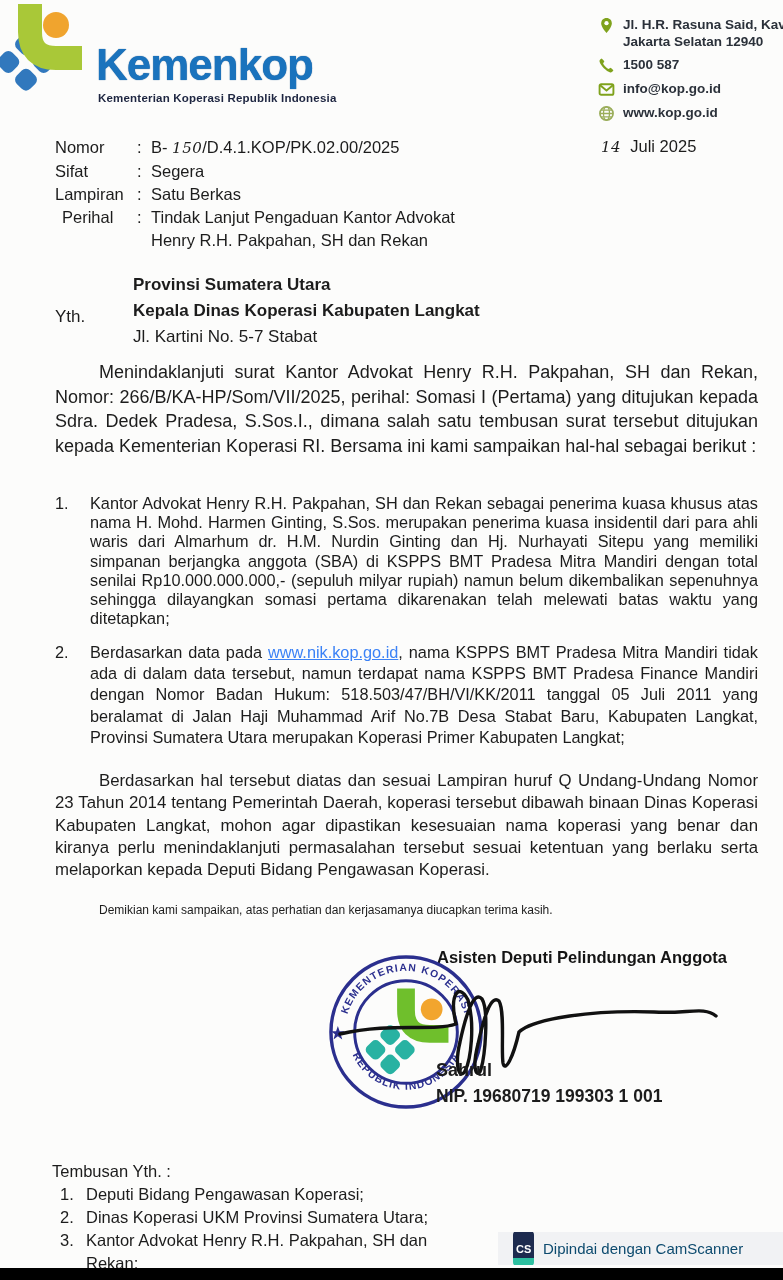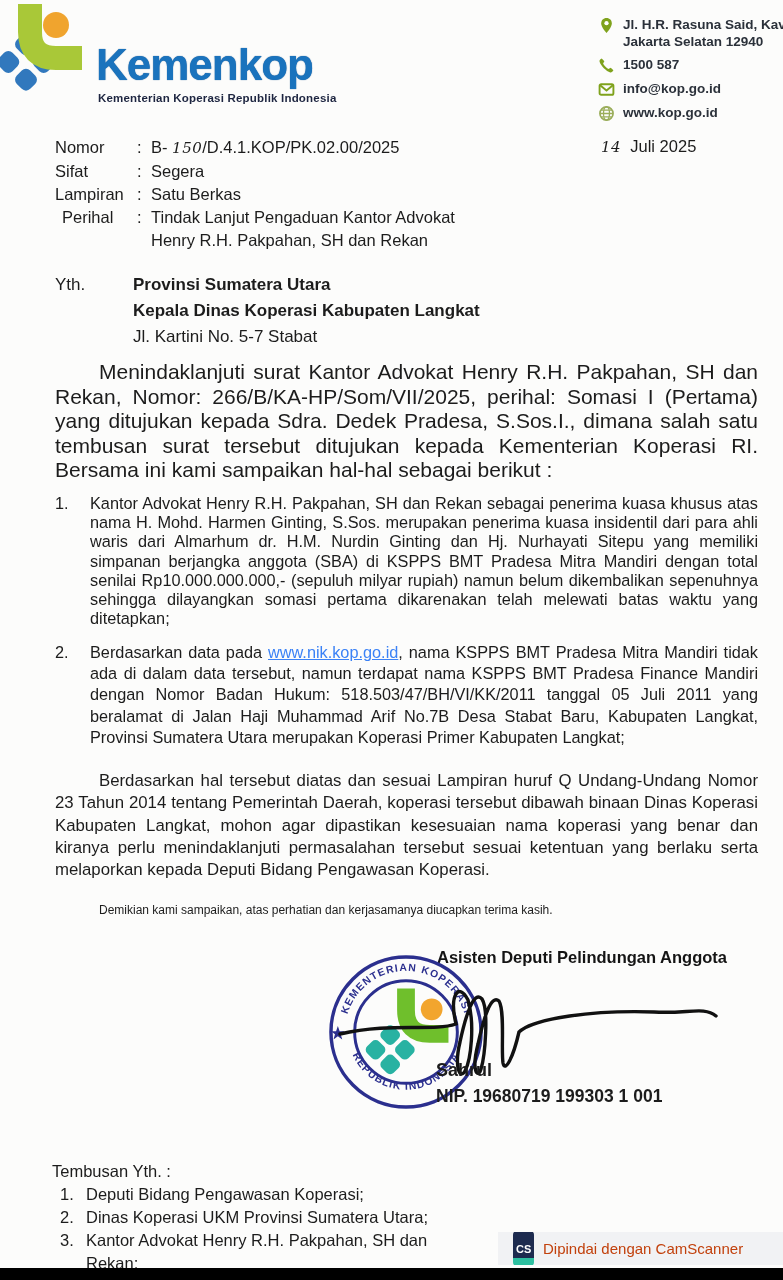--- a/index.html
+++ b/index.html
@@ -31,26 +31,26 @@
   .meta { position:absolute; left:55px; top:136px; width:540px; font-size:16.5px; }
   .m-row { display:flex; line-height:23px; }
   .m-label { width:82px; }
   .m-label.indent { padding-left:7px; }
   .m-colon { width:14px; }
   .hand { font-family:"DejaVu Serif", serif; font-style:italic; font-size:15px; letter-spacing:.5px; }
   .date-line { position:absolute; left:601px; top:137px; font-size:16.5px; }
 
   
   .recipient { position:absolute; left:55px; top:272px; display:flex; font-size:17px; line-height:26px; }
-  .yth { width:78px; }
+  .yth { width:78px;margin-top:32px; }
   .r-bold { font-weight:bold; }
 
   
   .bodyblock { position:absolute; left:55px; width:703px; text-align:justify; }
-  .p-opening { top:360px; font-size:21px; line-height:24.5px; text-indent:44px; }
+  .p-opening { top:360px; font-size:18px; line-height:24.5px; text-indent:44px; }
   .num-item { display:flex; }
   .num-item .num { flex:0 0 35px; }
   .num-item .txt { flex:1; text-align:justify; }
   .item1 { top:494px; font-size:16.3px; line-height:19.2px; }
   .item2 { top:642px; font-size:16.3px; line-height:21.2px; }
   .closing1 { top:770px; font-size:16.8px; line-height:22.3px; text-indent:44px; }
   .closing2 { top:899px; font-size:12px; line-height:23px; text-indent:44px; }
   .doc-link { text-decoration:underline; color:#3b82f6; }
 
   
@@ -70,21 +70,21 @@
     position:absolute; left:498px; top:1232px; width:285px; height:33px;
     background:#f1f2f4; display:flex; align-items:center; gap:9px;
     padding-left:15px; overflow:hidden;
   }
   .cs-badge {
     width:21px; height:35px; border-radius:4px; flex:0 0 21px;
     background:linear-gradient(to bottom, #1d2b4f 0 76%, #2dbfa0 76% 100%);
     color:#fff; font-size:11px; font-weight:bold; display:flex;
     align-items:center; justify-content:flex-start; padding-left:3px; padding-top:1px;
   }
-  .cs-text { font-size:15px; color:#c2410c; white-space:nowrap; }
+  .cs-text { font-size:15px; color:#0c4a6e; white-space:nowrap; }
   .black-bar { position:absolute; left:0; top:1268px; width:783px; height:12px; background:#000; }
 </style>
 </head>
 <body>
 
 <div class="page">
 
   <div class="logo-wrap">
     <svg class="logo-svg" width="100" height="100" viewBox="0 0 100 100">
       <g transform="translate(28,62) rotate(45)" fill="#3178bd">

